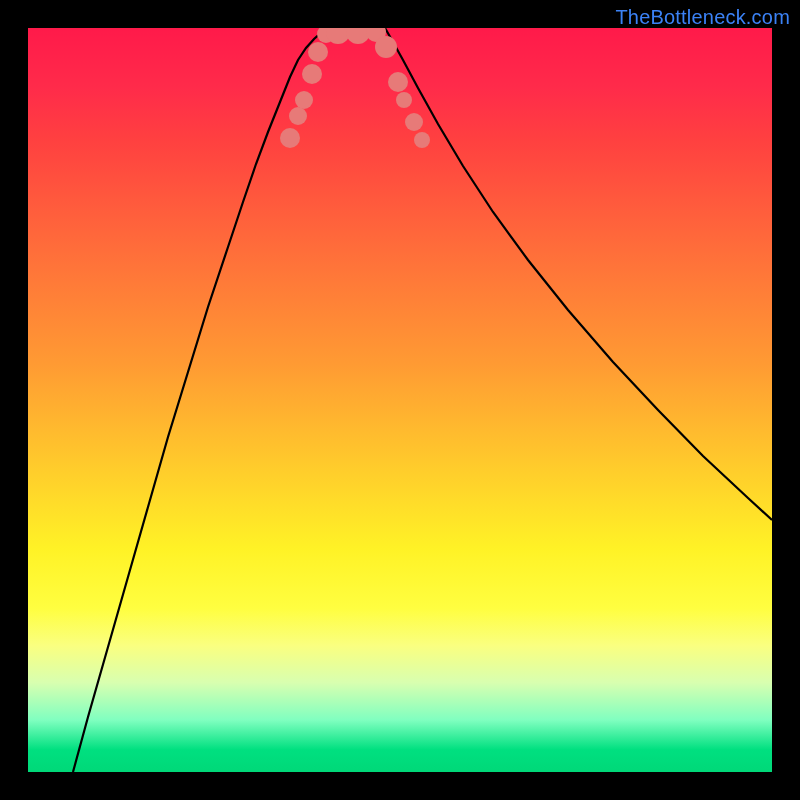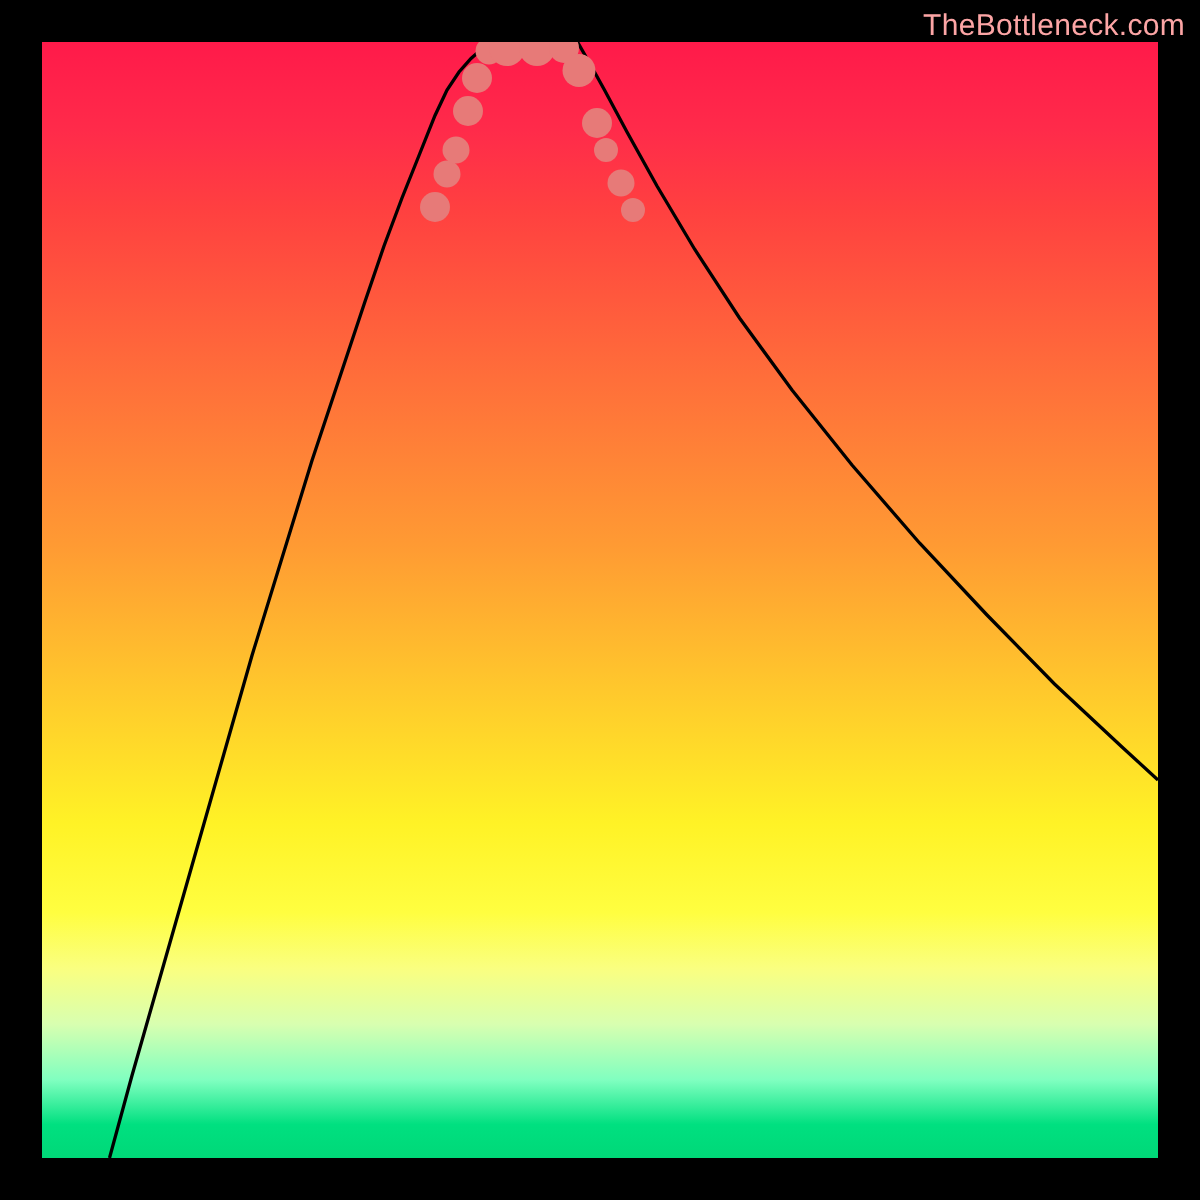--- a/index.html
+++ b/index.html
@@ -30,21 +30,21 @@
       #d8ffb0 88%,
       #80ffc0 93%,
       #00e080 97%,
       #00d878 100%
     );
   }
   .watermark {
     position: absolute;
     top: 6px;
     right: 10px;
-    color: #fca5a5;
+    color: #3b82f6;
     font-size: 20px;
     font-weight: 500;
     letter-spacing: 0.2px;
   }
   svg {
     position: absolute;
     left: 0;
     top: 0;
   }
 </style>

